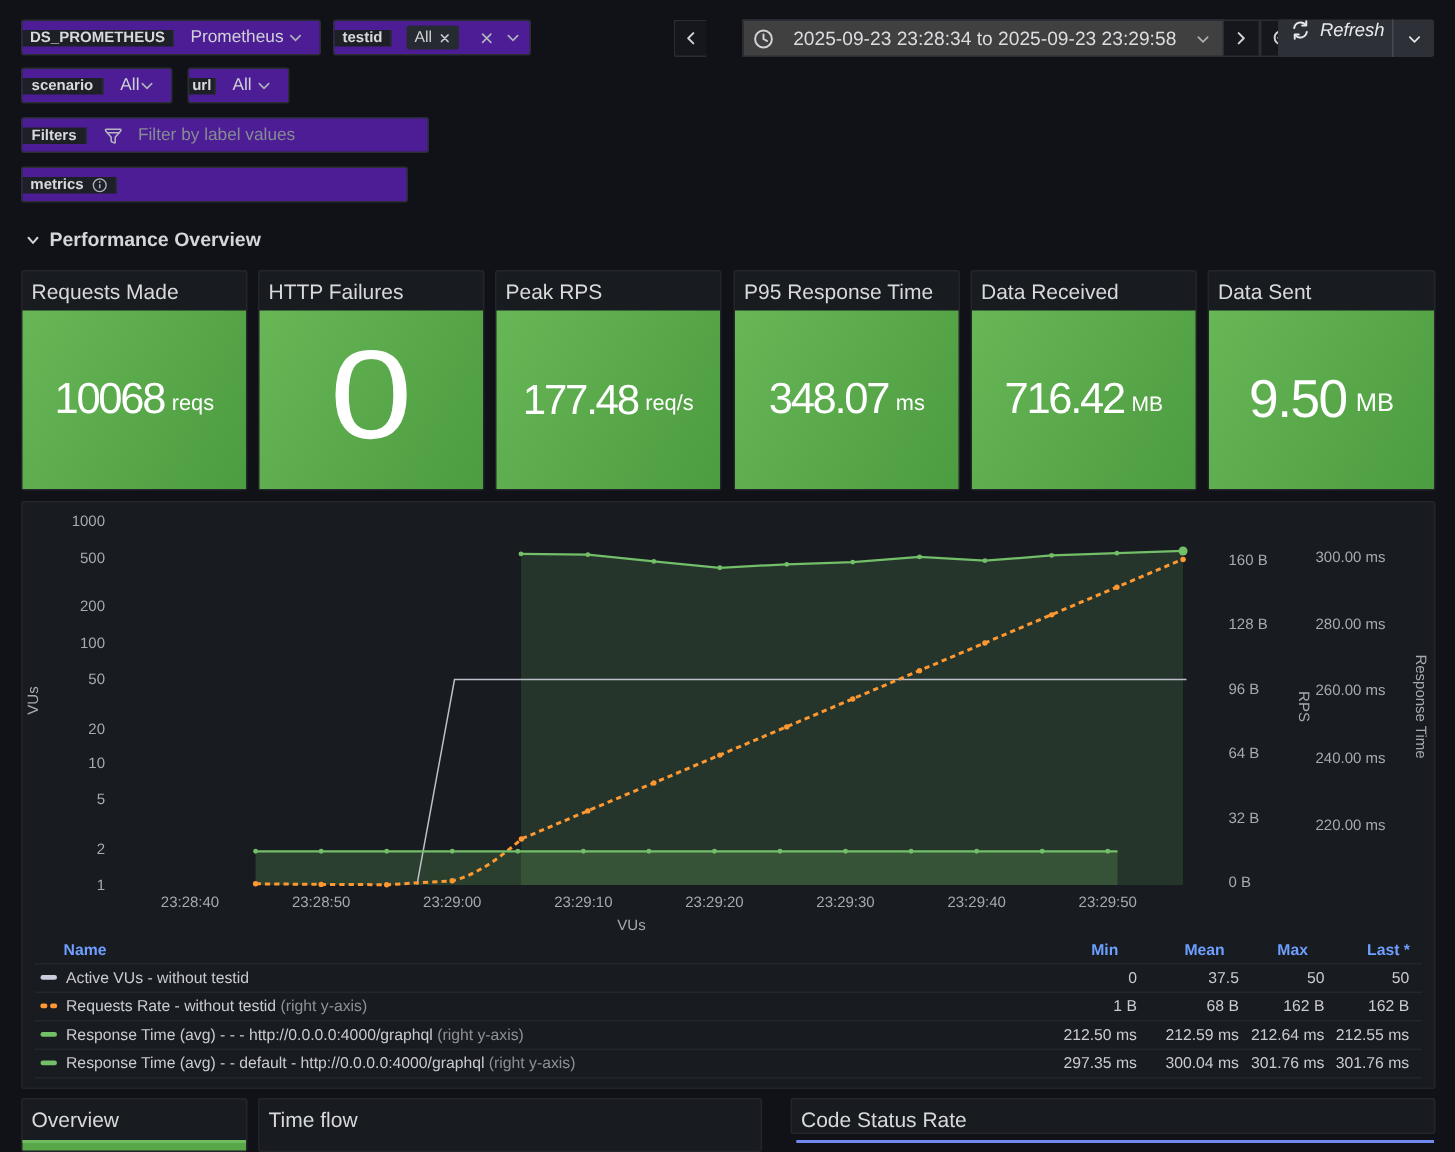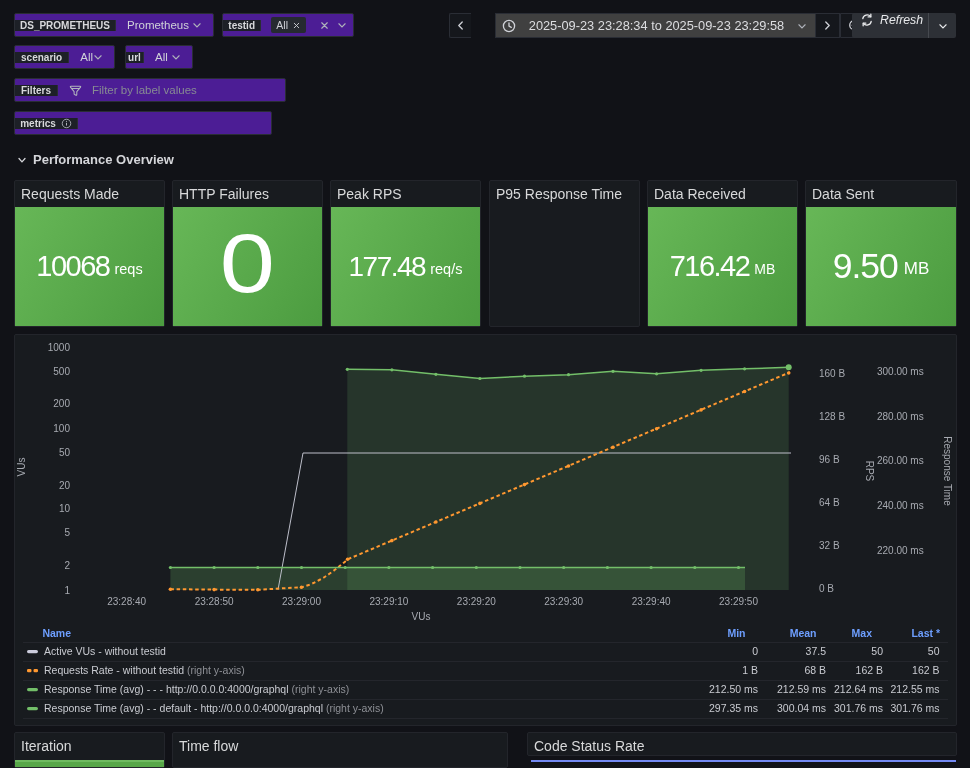--- a/index.html
+++ b/index.html
@@ -160,20 +160,24 @@
 </div>
 <div class="panel" style="left:330px; top:180px; width:151px; height:147px;">
   <div class="ptitle">Peak RPS</div>
   <div class="statbody">
       <span class="statval" style="font-size:28px; letter-spacing:-1.5px;">177.48</span>
       <span class="statunit" style="font-size:14.5px; margin-left:5px;">req/s</span>
     </div>
 </div>
 <div class="panel" style="left:489px; top:180px; width:151px; height:147px;">
   <div class="ptitle">P95 Response Time</div>
+  <div class="statbody">
+      <span class="statval" style="font-size:29px; letter-spacing:-1.5px;">348.07</span>
+      <span class="statunit" style="font-size:14.5px; margin-left:5px;">ms</span>
+    </div>
 </div>
 <div class="panel" style="left:647px; top:180px; width:151px; height:147px;">
   <div class="ptitle">Data Received</div>
   <div class="statbody">
       <span class="statval" style="font-size:29px; letter-spacing:-1.5px;">716.42</span>
       <span class="statunit" style="font-size:14px; margin-left:5px;">MB</span>
     </div>
 </div>
 <div class="panel" style="left:805px; top:180px; width:152px; height:147px;">
   <div class="ptitle">Data Sent</div>
@@ -333,21 +337,21 @@
         <text x="924.5" y="358">212.55 ms</text>
       <text x="743" y="377">297.35 ms</text>
         <text x="811" y="377">300.04 ms</text>
         <text x="868" y="377">301.76 ms</text>
         <text x="924.5" y="377">301.76 ms</text>
     </g>
   </svg>
 </div>
 
 <div class="panel" style="left:14px; top:732px; width:151px; height:36px;">
-  <div class="ptitle">Iteration</div>
+  <div class="ptitle">Overview</div>
   <div class="abs" style="left:0px; right:0; top:27px; bottom:0; background:#57a748; border-top:2px solid #6fbb60;"></div>
 </div>
 <div class="panel" style="left:172px; top:732px; width:336px; height:36px;">
   <div class="ptitle">Time flow</div>
 </div>
 <div class="panel" style="left:527px; top:732px; width:430px; height:24px;">
   <div class="ptitle">Code Status Rate</div>
   <div class="abs" style="left:3px; right:0; top:27px; bottom:0; background:#5b76ea; border-top:2px solid #7389f2;"></div>
 </div>
 

